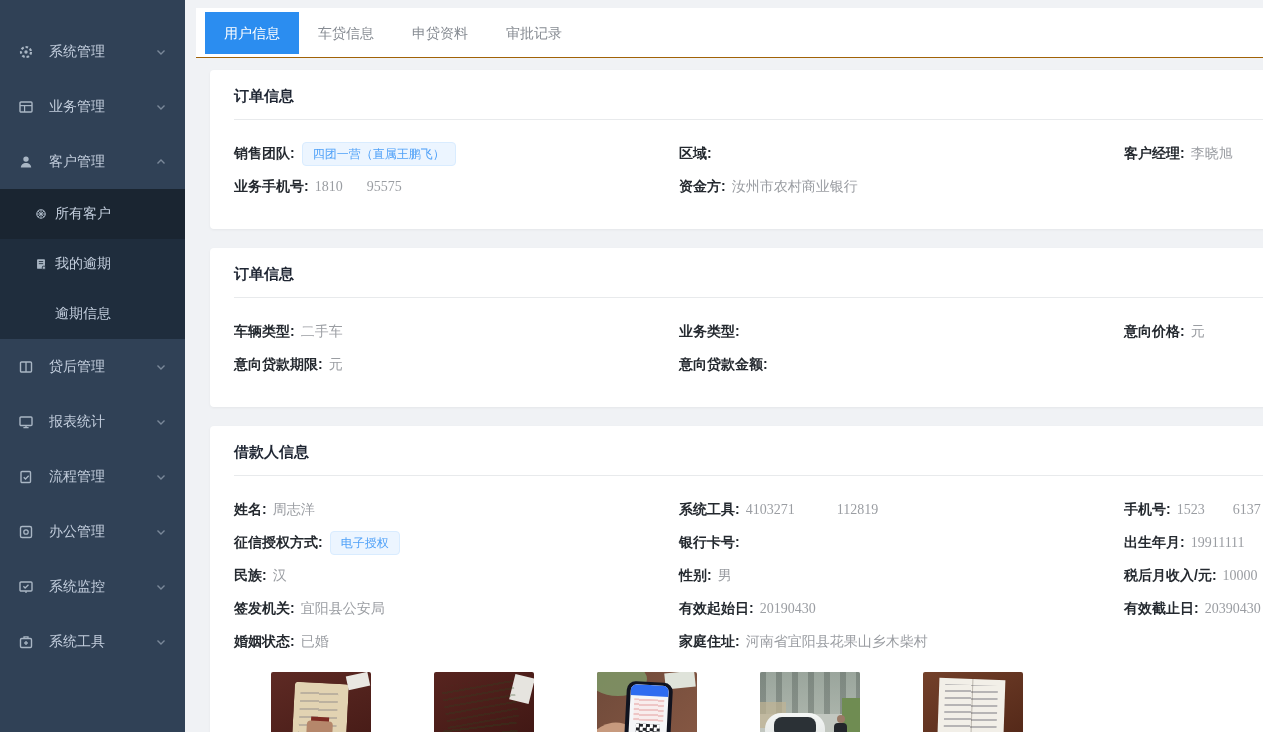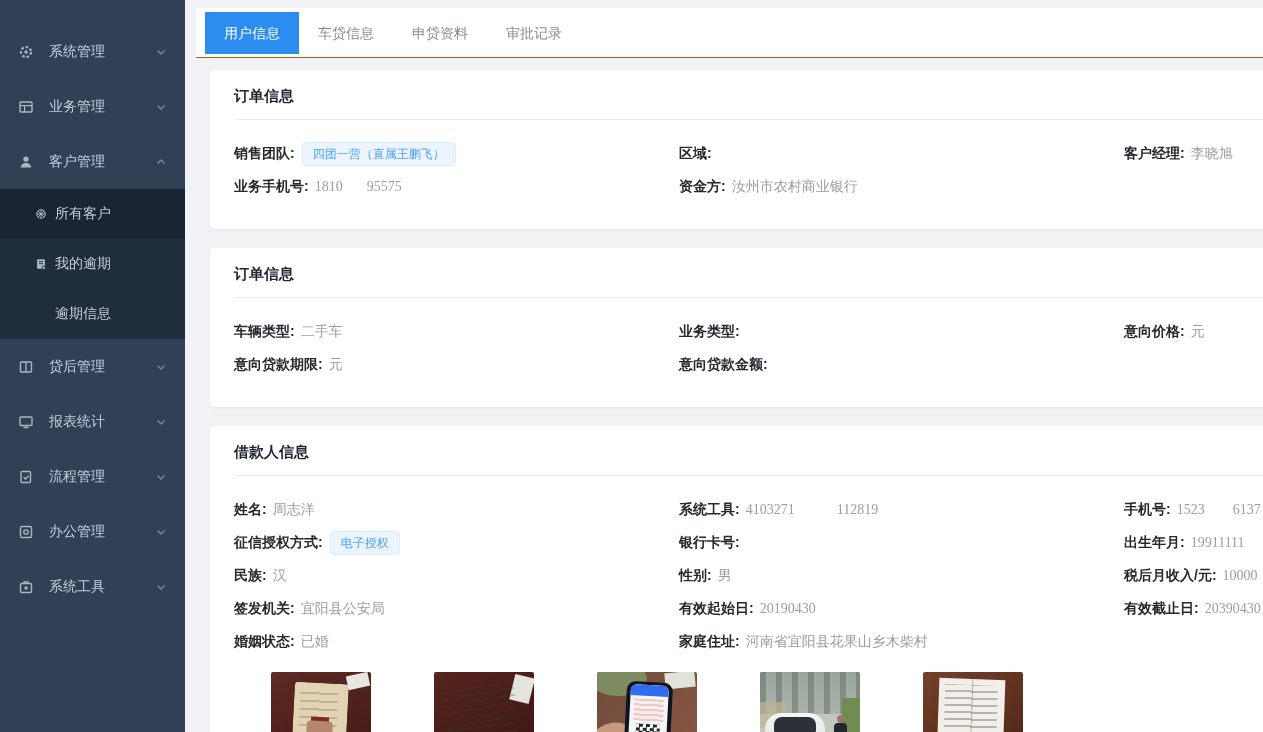--- a/index.html
+++ b/index.html
@@ -178,20 +178,31 @@
         <rect x="2.5" y="2.5" width="11" height="11" rx="1.6" fill="none" stroke="#a9b6c4" stroke-width="1.4"></rect>
         <circle cx="8" cy="8" r="2.2" fill="none" stroke="#a9b6c4" stroke-width="1.3"></circle>
       </svg>
       <span class="lbl">办公管理</span>
       <svg class="chev" width="12" height="12" viewBox="0 0 12 12">
         <path d="M2.5 4.5L6 8l3.5-3.5" fill="none" stroke="#7a8899" stroke-width="1.4"></path>
       </svg>
     </div>
     <div class="side-item">
       <svg class="ic" width="16" height="16" viewBox="0 0 16 16">
+        <rect x="2" y="3" width="12" height="9" rx="1" fill="none" stroke="#a9b6c4" stroke-width="1.4"></rect>
+        <path d="M5.4 7.3l1.7 1.7 3.4-3.3" fill="none" stroke="#a9b6c4" stroke-width="1.3"></path>
+        <line x1="8" y1="12" x2="8" y2="14" stroke="#a9b6c4" stroke-width="1.3"></line>
+      </svg>
+      <span class="lbl">系统监控</span>
+      <svg class="chev" width="12" height="12" viewBox="0 0 12 12">
+        <path d="M2.5 4.5L6 8l3.5-3.5" fill="none" stroke="#7a8899" stroke-width="1.4"></path>
+      </svg>
+    </div>
+    <div class="side-item">
+      <svg class="ic" width="16" height="16" viewBox="0 0 16 16">
         <rect x="2.5" y="4.5" width="11" height="9" rx="1.2" fill="none" stroke="#a9b6c4" stroke-width="1.4"></rect>
         <path d="M6 4.5V2.8h4v1.7" fill="none" stroke="#a9b6c4" stroke-width="1.3"></path>
         <line x1="8" y1="7" x2="8" y2="11" stroke="#a9b6c4" stroke-width="1.3"></line>
         <line x1="6" y1="9" x2="10" y2="9" stroke="#a9b6c4" stroke-width="1.3"></line>
       </svg>
       <span class="lbl">系统工具</span>
       <svg class="chev" width="12" height="12" viewBox="0 0 12 12">
         <path d="M2.5 4.5L6 8l3.5-3.5" fill="none" stroke="#7a8899" stroke-width="1.4"></path>
       </svg>
     </div>

